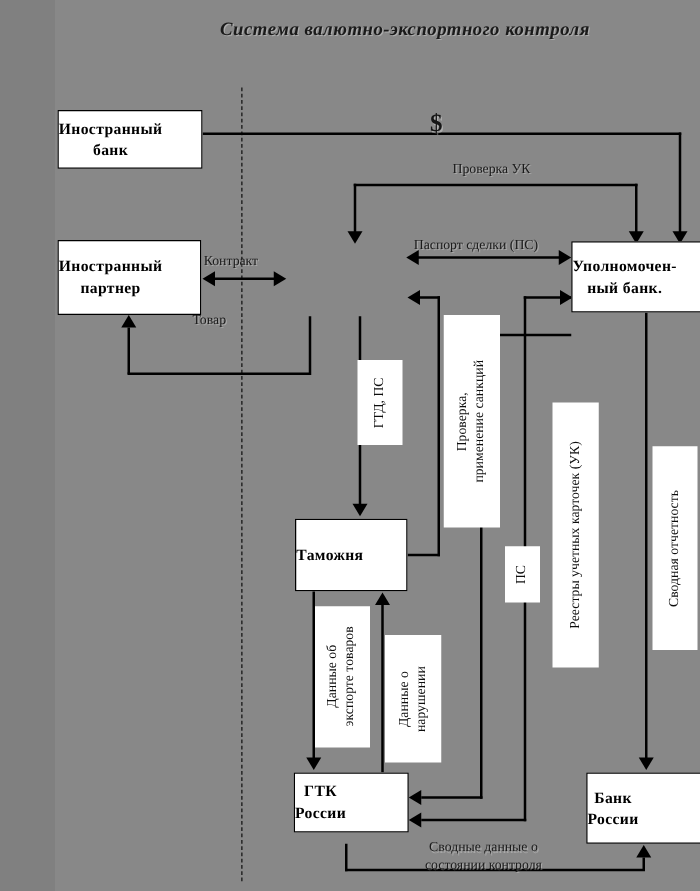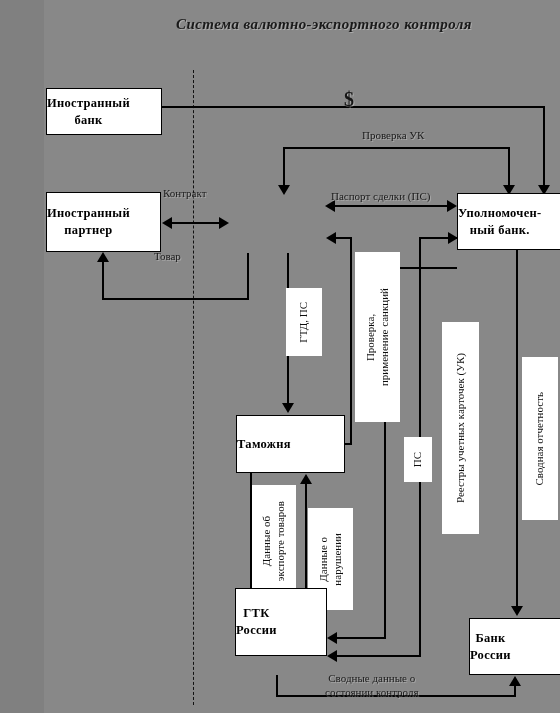--- a/index.html
+++ b/index.html
@@ -130,25 +130,25 @@
     <span style="white-space:pre-line;">Иностранный
 партнер</span>
   </div>
 
 
   <div class="node" style="left:413px; top:193px; width:123px; height:57px;">
     <span style="white-space:pre-line;">Уполномочен-
 ный банк.</span>
   </div>
 
-  <div class="node" style="left:192px; top:415px; width:109px; height:58px;">
+  <div class="node" style="left:192px; top:415px; width:90px; height:58px;">
     <span style="white-space:pre-line;">Таможня</span>
   </div>
 
-  <div class="node" style="left:191px; top:588px; width:92px; height:68px;">
+  <div class="node" style="left:191px; top:618px; width:92px; height:48px;">
     <span style="white-space:pre-line;">ГТК
 России</span>
   </div>
 
   <div class="node" style="left:425px; top:618px; width:96px; height:57px;">
     <span style="white-space:pre-line;">Банк
 России</span>
   </div>
 
   <div class="ln lh" style="left:118px; top:106px; width:383px;"></div>
@@ -159,21 +159,21 @@
   <div class="ln lh" style="left:239px; top:147px; width:227px;"></div>
   <div class="ln lv" style="left:239px; top:147px; height:41px;"></div>
   <div class="ln lv" style="left:464px; top:147px; height:41px;"></div>
   <div class="arw arw-d" style="left:234px; top:185px;"></div>
   <div class="arw arw-d" style="left:459px; top:185px;"></div>
   <div class="cap" style="left:318px; top:129px;">Проверка УК</div>
 
   <div class="ln lh" style="left:125px; top:222px; width:54px;"></div>
   <div class="arw arw-l" style="left:118px; top:217px;"></div>
   <div class="arw arw-r" style="left:175px; top:217px;"></div>
-  <div class="cap" style="left:119px; top:187px;">Контракт</div>
+  <div class="cap" style="left:119px; top:203px;">Контракт</div>
 
   <div class="ln lv" style="left:203px; top:253px; height:47px;"></div>
   <div class="ln lh" style="left:58px; top:298px; width:146px;"></div>
   <div class="ln lv" style="left:58px; top:262px; height:37px;"></div>
   <div class="arw arw-u" style="left:53px; top:252px;"></div>
   <div class="cap" style="left:110px; top:250px;">Товар</div>
 
   <div class="ln lh" style="left:290px; top:205px; width:116px;"></div>
   <div class="arw arw-l" style="left:281px; top:200px;"></div>
   <div class="arw arw-r" style="left:403px; top:200px;"></div>
@@ -228,18 +228,18 @@
   <div class="arw arw-u" style="left:256px; top:474px;"></div>
   <div class="cap-box" style="left:264px; top:508px; width:45px; height:102px;">
     <span>Данные о
 нарушении</span>
   </div>
 
   <div class="ln lv" style="left:232px; top:675px; height:22px;"></div>
   <div class="ln lh" style="left:232px; top:695px; width:240px;"></div>
   <div class="ln lv" style="left:470px; top:686px; height:10px;"></div>
   <div class="arw arw-u" style="left:465px; top:676px;"></div>
-  <div class="cap" style="left:281px; top:658px; line-height:1.25; white-space:pre-line;">
+  <div class="cap" style="left:296px; top:658px; line-height:1.25; white-space:pre-line;">
     <span style="white-space:pre-line;">Сводные данные о
 состоянии контроля</span>
   </div>
 
 </div>
 
 </body></html>

